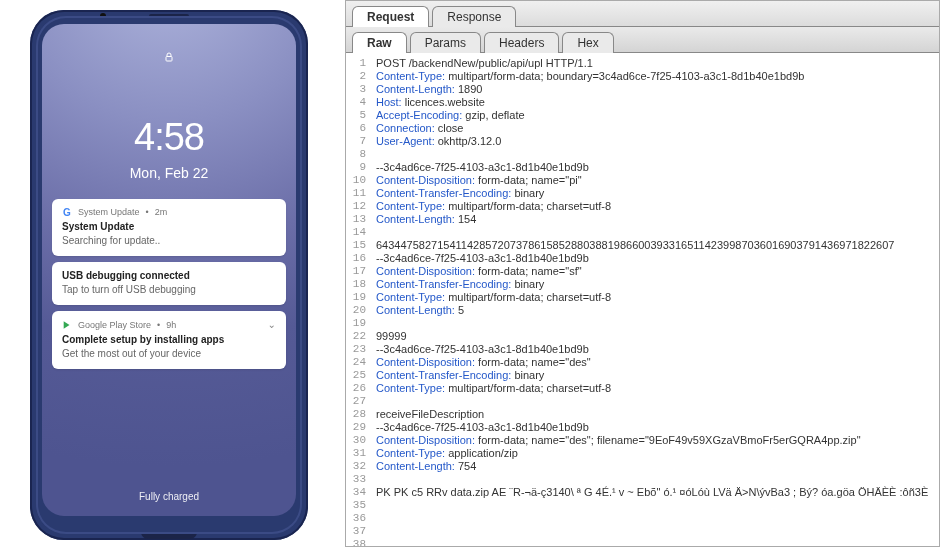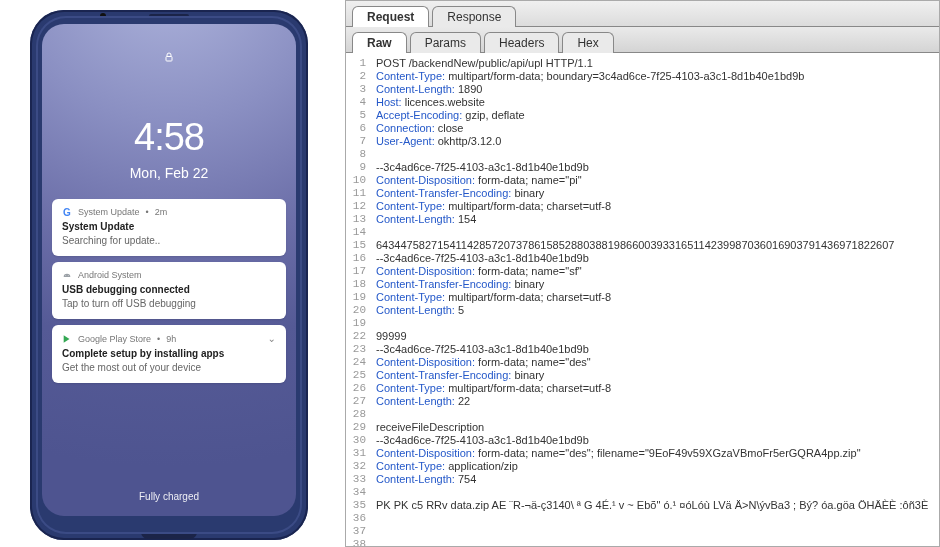--- a/index.html
+++ b/index.html
@@ -134,30 +134,20 @@
             <span class="card-icon g">G</span>
             <span>System Update</span>
             <span>•</span>
             <span>2m</span>
           </div>
           <div class="card-title">System Update</div>
           <div class="card-sub">Searching for update..</div>
         </div>
 
         <div class="card">
-          <div class="card-head">
-            <span class="card-icon a">
-              <svg viewBox="0 0 24 24" fill="#9aa0a6">
-                  <path d="M4 17h16a8 8 0 0 0-16 0zM7 5l2 3M17 5l-2 3"></path>
-                  <circle cx="9" cy="13" r="1" fill="#fff"></circle>
-                  <circle cx="15" cy="13" r="1" fill="#fff"></circle>
-                </svg>
-            </span>
-            <span>Android System</span>
-          </div>
           <div class="card-title">USB debugging connected</div>
           <div class="card-sub">Tap to turn off USB debugging</div>
         </div>
 
         <div class="card">
           <div class="card-head">
             <span class="card-icon p">
               <svg viewBox="0 0 24 24">
                   <path d="M4 3v18l14-9z" fill="#34a853"></path>
                 </svg>
@@ -248,21 +238,20 @@
         <div><span class="hname">Content-Disposition: </span>form-data; name="sf"</div>
         <div><span class="hname">Content-Transfer-Encoding: </span>binary</div>
         <div><span class="hname">Content-Type: </span>multipart/form-data; charset=utf-8</div>
         <div><span class="hname">Content-Length: </span>5</div>
         <div></div>
         <div>99999</div>
         <div>--3c4ad6ce-7f25-4103-a3c1-8d1b40e1bd9b</div>
         <div><span class="hname">Content-Disposition: </span>form-data; name="des"</div>
         <div><span class="hname">Content-Transfer-Encoding: </span>binary</div>
         <div><span class="hname">Content-Type: </span>multipart/form-data; charset=utf-8</div>
-        <div><span class="hname">Content-Length: </span>22</div>
         <div></div>
         <div>receiveFileDescription</div>
         <div>--3c4ad6ce-7f25-4103-a3c1-8d1b40e1bd9b</div>
         <div><span class="hname">Content-Disposition: </span>form-data; name="des"; filename="9EoF49v59XGzaVBmoFr5erGQRA4pp.zip"</div>
         <div><span class="hname">Content-Type: </span>application/zip</div>
         <div><span class="hname">Content-Length: </span>754</div>
         <div></div>
         <div class="binwrap">PK PK     c5  RRv data.zip   AE ¨R-¬ä-ç3140\ ª  G  4É.¹   v  ~   Ebõ" ó.¹   ¤óLóù  LVä Ä&gt;N\ývBa3 ;  Bý? óa.göa   ÖHÄÈÈ :ôñ3ÈAÏì PööÏ6Ë~ô  O /Ào©%ÇŇ ho:³½üûE  ¤í    ³PàißGfÇmÅ ÞÝú Ÿß(QÜ»DÏ ZìÊ Å¼Ð¼½iµ ¨ñ²uñà    töo g öb QÈµ   =Üù"è ê é  Ä è èò´Ëtö ¨"²úýþ&gt;&gt;OÌ  àó-?or  {1 C[Æ {J f  ËÖ Üh ° KrÊï°ÊorR˜ïÕ˜ÔG OĎÁÆ6ªTÈ16åÕ, óf  f¹ª³Ï¹Ï´kç    m  ä  --3c4ad6ce-7f25-4103-a3c1-8d1b40e1bd9b</div>
       </div>
   </div>

